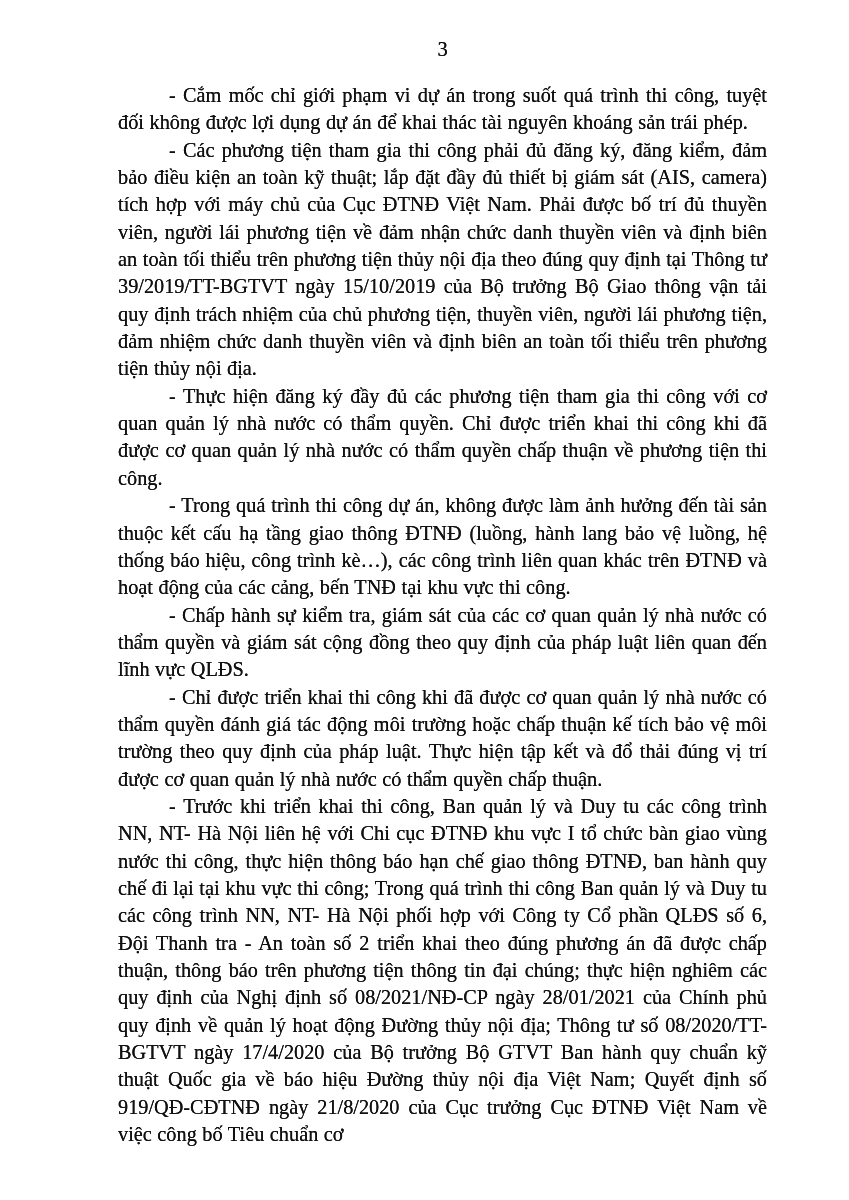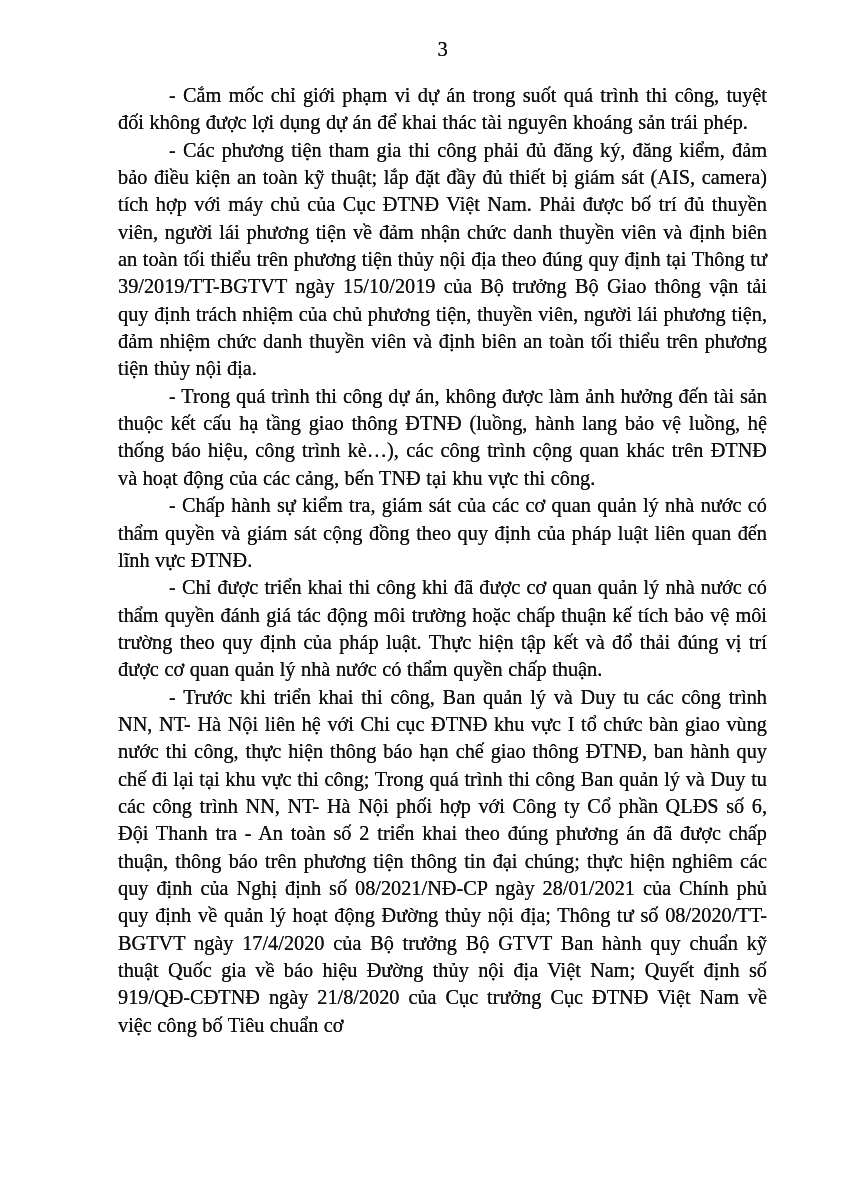--- a/index.html
+++ b/index.html
@@ -39,19 +39,20 @@
 </head>
 <body>
 
 <div class="page">
 
   <div class="page-number">3</div>
 
   <div class="doc-body">
     <p>- Cắm mốc chỉ giới phạm vi dự án trong suốt quá trình thi công, tuyệt đối không được lợi dụng dự án để khai thác tài nguyên khoáng sản trái phép.</p>
     <p>- Các phương tiện tham gia thi công phải đủ đăng ký, đăng kiểm, đảm bảo điều kiện an toàn kỹ thuật; lắp đặt đầy đủ thiết bị giám sát (AIS, camera) tích hợp với máy chủ của Cục ĐTNĐ Việt Nam. Phải được bố trí đủ thuyền viên, người lái phương tiện về đảm nhận chức danh thuyền viên và định biên an toàn tối thiểu trên phương tiện thủy nội địa theo đúng quy định tại Thông tư 39/2019/TT-BGTVT ngày 15/10/2019 của Bộ trưởng Bộ Giao thông vận tải quy định trách nhiệm của chủ phương tiện, thuyền viên, người lái phương tiện, đảm nhiệm chức danh thuyền viên và định biên an toàn tối thiểu trên phương tiện thủy nội địa.</p>
-    <p>- Trong quá trình thi công dự án, không được làm ảnh hưởng đến tài sản thuộc kết cấu hạ tầng giao thông ĐTNĐ (luồng, hành lang bảo vệ luồng, hệ thống báo hiệu, công trình kè…), các công trình cộng quan khác trên ĐTNĐ và hoạt động của các cảng, bến TNĐ tại khu vực thi công.</p>
-    <p>- Chấp hành sự kiểm tra, giám sát của các cơ quan quản lý nhà nước có thẩm quyền và giám sát cộng đồng theo quy định của pháp luật liên quan đến lĩnh vực ĐTNĐ.</p>
+    <p>- Thực hiện đăng ký đầy đủ các phương tiện tham gia thi công với cơ quan quản lý nhà nước có thẩm quyền. Chỉ được triển khai thi công khi đã được cơ quan quản lý nhà nước có thẩm quyền chấp thuận về phương tiện thi công.</p>
+    <p>- Trong quá trình thi công dự án, không được làm ảnh hưởng đến tài sản thuộc kết cấu hạ tầng giao thông ĐTNĐ (luồng, hành lang bảo vệ luồng, hệ thống báo hiệu, công trình kè…), các công trình liên quan khác trên ĐTNĐ và hoạt động của các cảng, bến TNĐ tại khu vực thi công.</p>
+    <p>- Chấp hành sự kiểm tra, giám sát của các cơ quan quản lý nhà nước có thẩm quyền và giám sát cộng đồng theo quy định của pháp luật liên quan đến lĩnh vực QLĐS.</p>
     <p>- Chỉ được triển khai thi công khi đã được cơ quan quản lý nhà nước có thẩm quyền đánh giá tác động môi trường hoặc chấp thuận kế tích bảo vệ môi trường theo quy định của pháp luật. Thực hiện tập kết và đổ thải đúng vị trí được cơ quan quản lý nhà nước có thẩm quyền chấp thuận.</p>
     <p>- Trước khi triển khai thi công, Ban quản lý và Duy tu các công trình NN, NT- Hà Nội liên hệ với Chi cục ĐTNĐ khu vực I tổ chức bàn giao vùng nước thi công, thực hiện thông báo hạn chế giao thông ĐTNĐ, ban hành quy chế đi lại tại khu vực thi công; Trong quá trình thi công Ban quản lý và Duy tu các công trình NN, NT- Hà Nội phối hợp với Công ty Cổ phần QLĐS số 6, Đội Thanh tra - An toàn số 2 triển khai theo đúng phương án đã được chấp thuận, thông báo trên phương tiện thông tin đại chúng; thực hiện nghiêm các quy định của Nghị định số 08/2021/NĐ-CP ngày 28/01/2021 của Chính phủ quy định về quản lý hoạt động Đường thủy nội địa; Thông tư số 08/2020/TT-BGTVT ngày 17/4/2020 của Bộ trưởng Bộ GTVT Ban hành quy chuẩn kỹ thuật Quốc gia về báo hiệu Đường thủy nội địa Việt Nam; Quyết định số 919/QĐ-CĐTNĐ ngày 21/8/2020 của Cục trưởng Cục ĐTNĐ Việt Nam về việc công bố Tiêu chuẩn cơ</p>
   </div>
 
 </div>
 
 </body></html>

